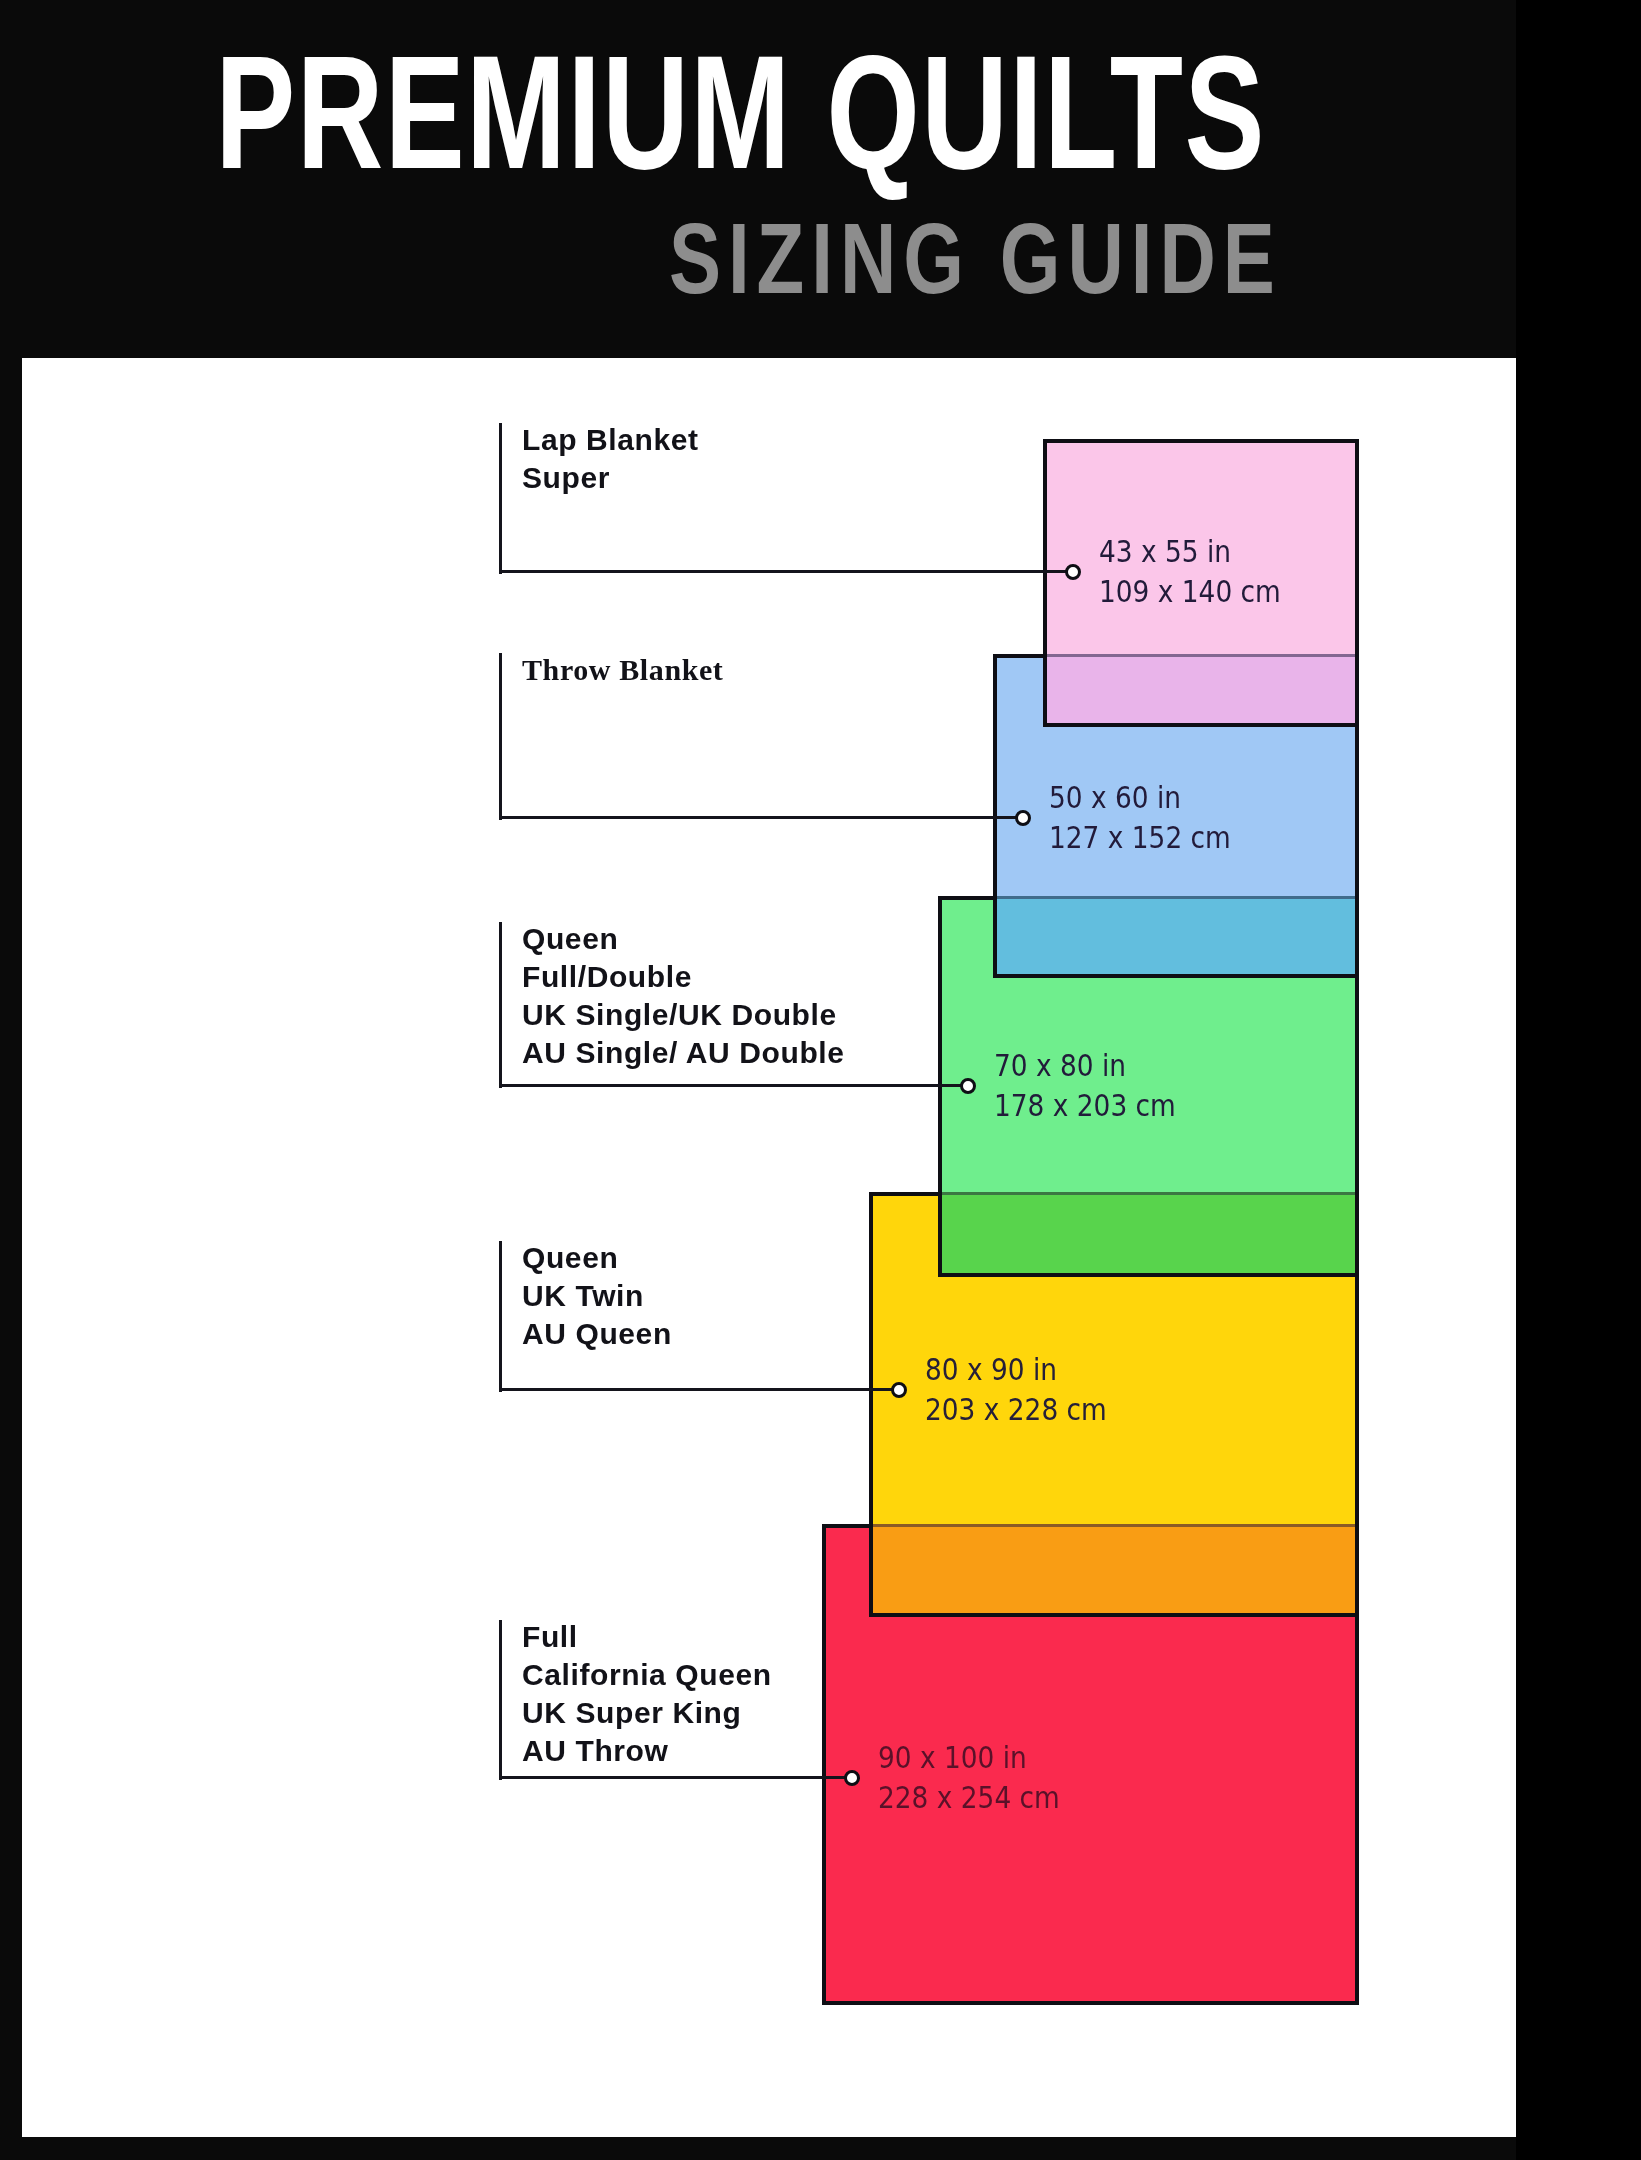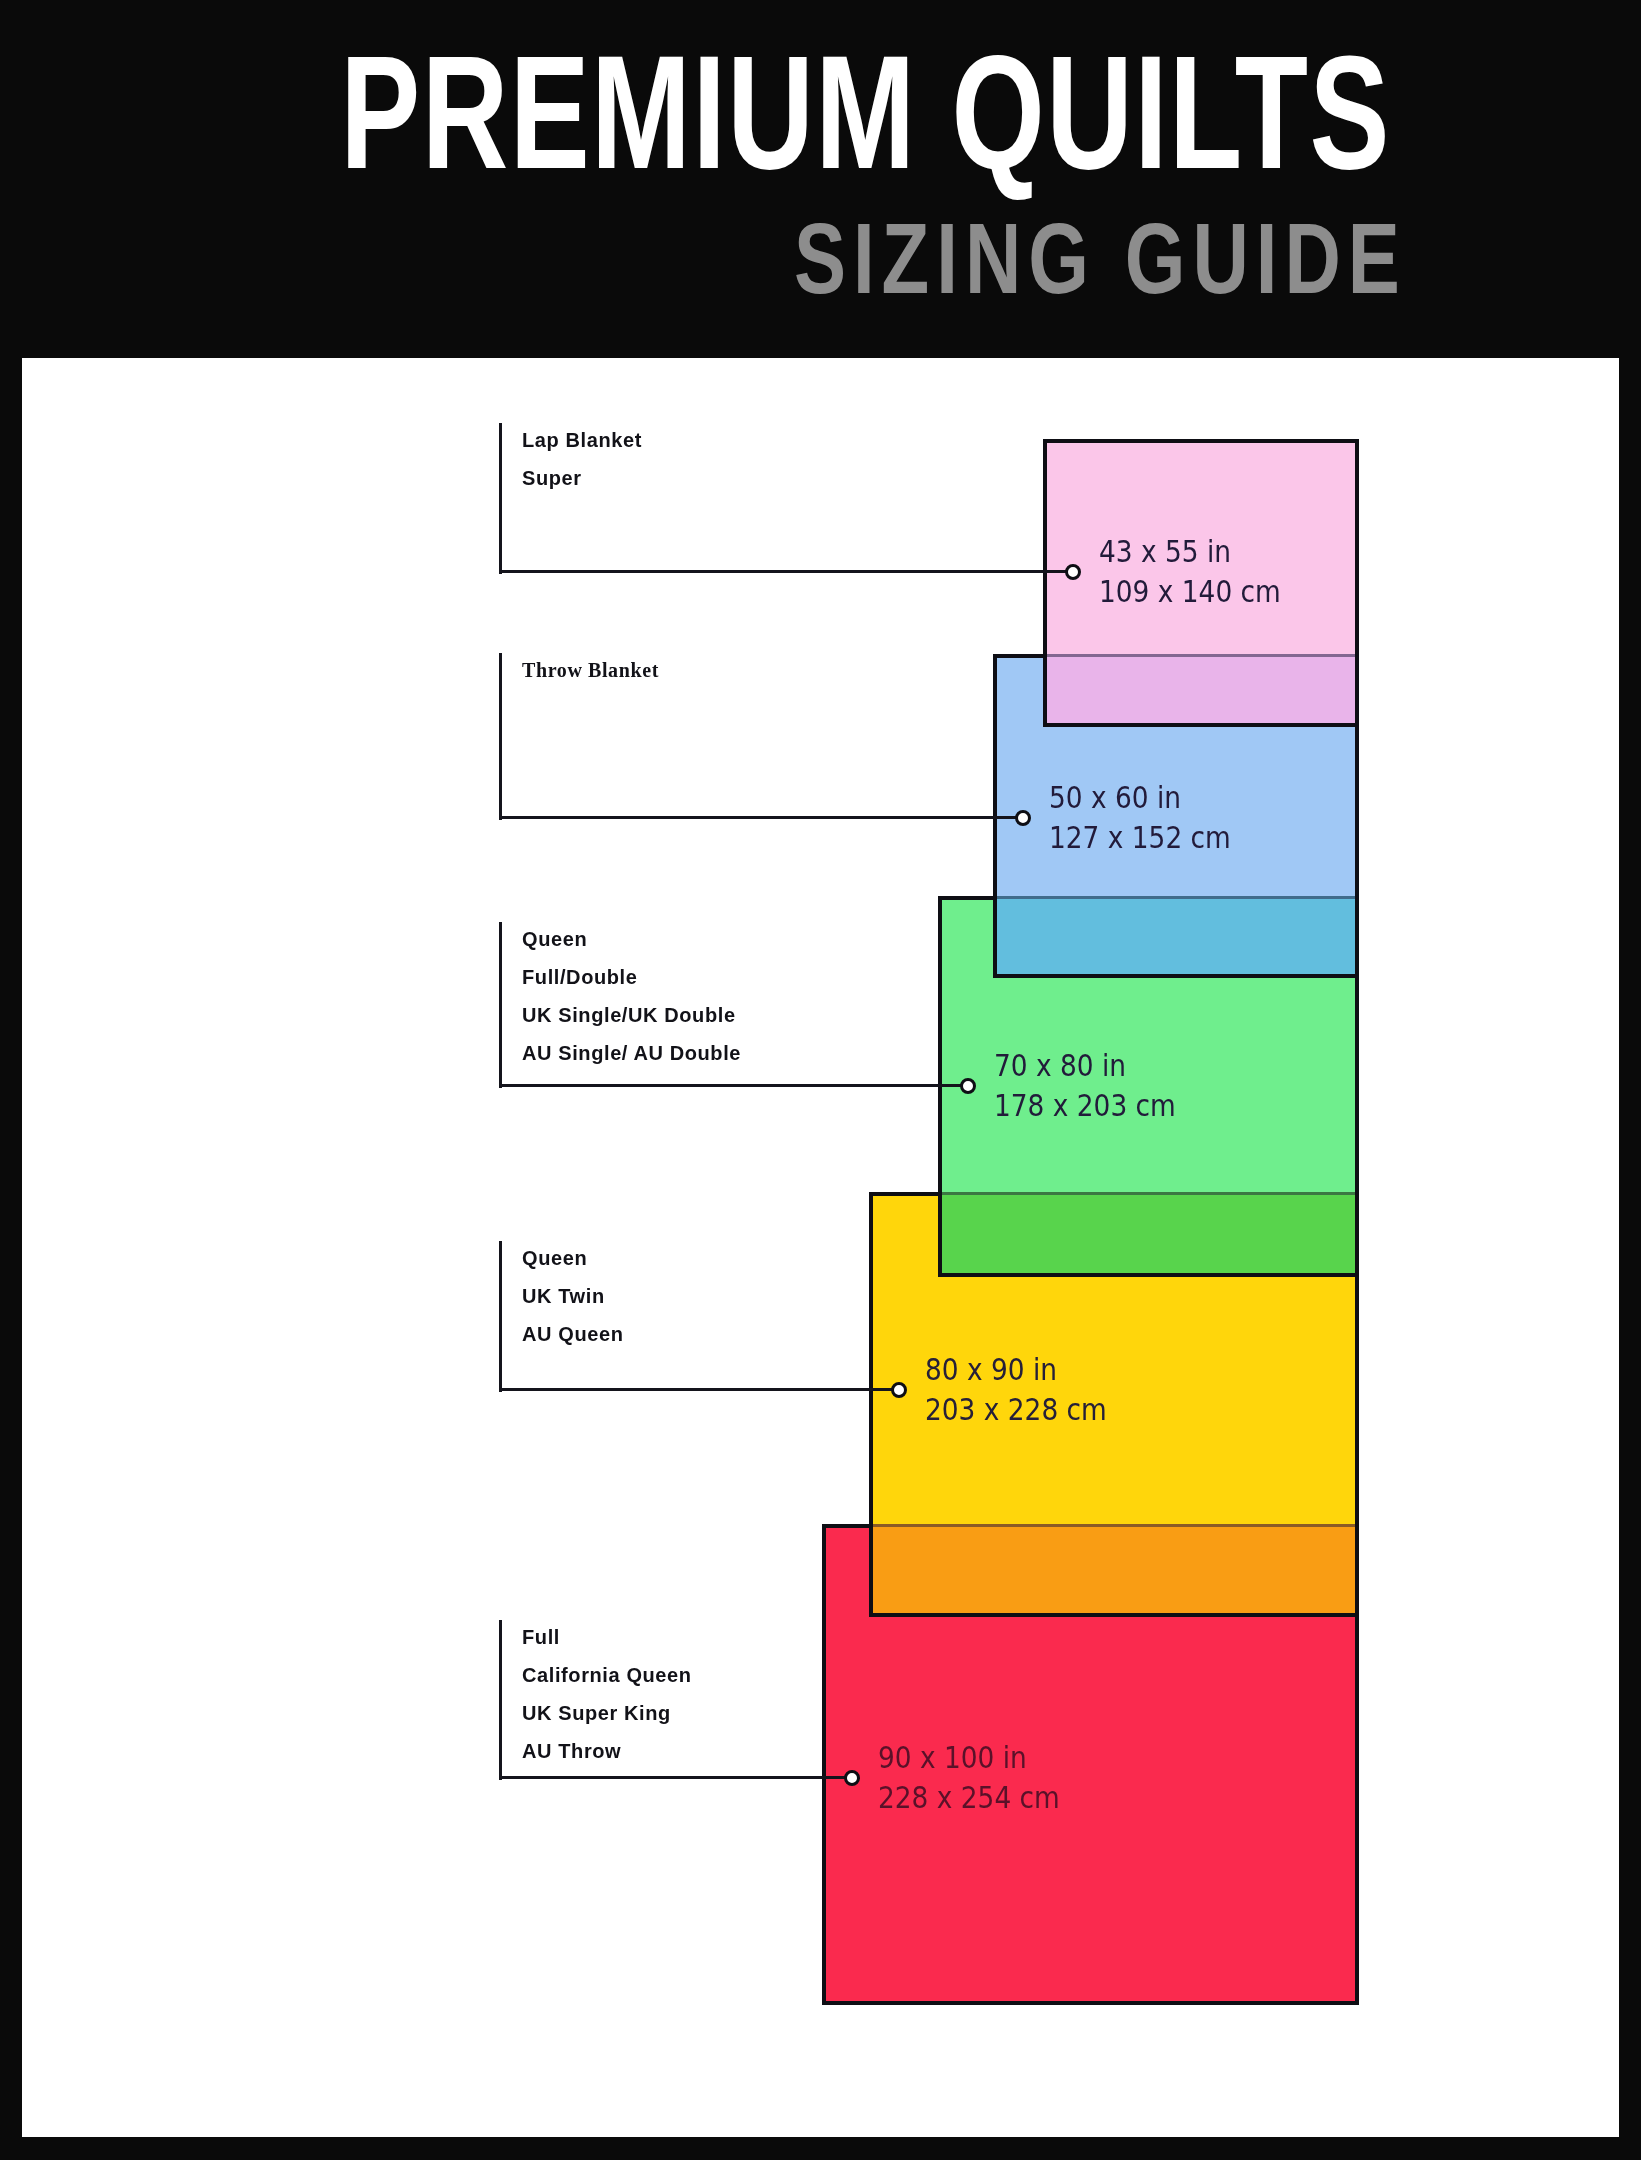--- a/index.html
+++ b/index.html
@@ -1,17 +1,17 @@
 <!DOCTYPE html>
 <html><head>
 <meta charset="utf-8">
 <style>
   html,body{margin:0;padding:0;background:#000;}
   .page{
-    position:relative;width:1641px;height:2160px;background:#0a0a0a;
+    position:relative;width:1516px;height:2160px;background:#0a0a0a;
     font-family:"Liberation Sans",sans-serif;overflow:hidden;
   }
   .panel{position:absolute;left:22px;top:358px;width:1597px;height:1779px;background:#ffffff;z-index:1;}
   .title{
     position:absolute;right:250px;top:26px;margin:0;color:#ffffff;
     font-size:162px;line-height:172px;font-weight:bold;letter-spacing:2px;
     transform:scaleX(.74);transform-origin:100% 50%;white-space:nowrap;z-index:5;
   }
   .subtitle{
     position:absolute;right:234px;top:206px;margin:0;color:#8d8d8d;
@@ -22,21 +22,21 @@
   .overlap{
     position:absolute;left:0;right:0;bottom:0;
     border-top:3px solid rgba(30,25,55,.5);box-sizing:border-box;
   }
   .lline{position:absolute;background:#14141c;z-index:90;}
   .leader-circle{
     position:absolute;width:16px;height:16px;border:3px solid #0e0e14;border-radius:50%;
     background:#ffffff;box-sizing:border-box;z-index:95;
   }
   .size-label{
-    position:absolute;z-index:90;font-weight:bold;font-size:20px;line-height:38px;
+    position:absolute;z-index:90;font-weight:bold;font-size:30px;line-height:38px;
     letter-spacing:.6px;color:#121218;white-space:nowrap;
   }
   .dims{
     position:absolute;z-index:90;font-family:"DejaVu Sans",sans-serif;
     font-size:30px;line-height:40px;transform:scaleX(.88);transform-origin:0 50%;
     white-space:nowrap;
   }
 </style>
 </head>
 <body>

